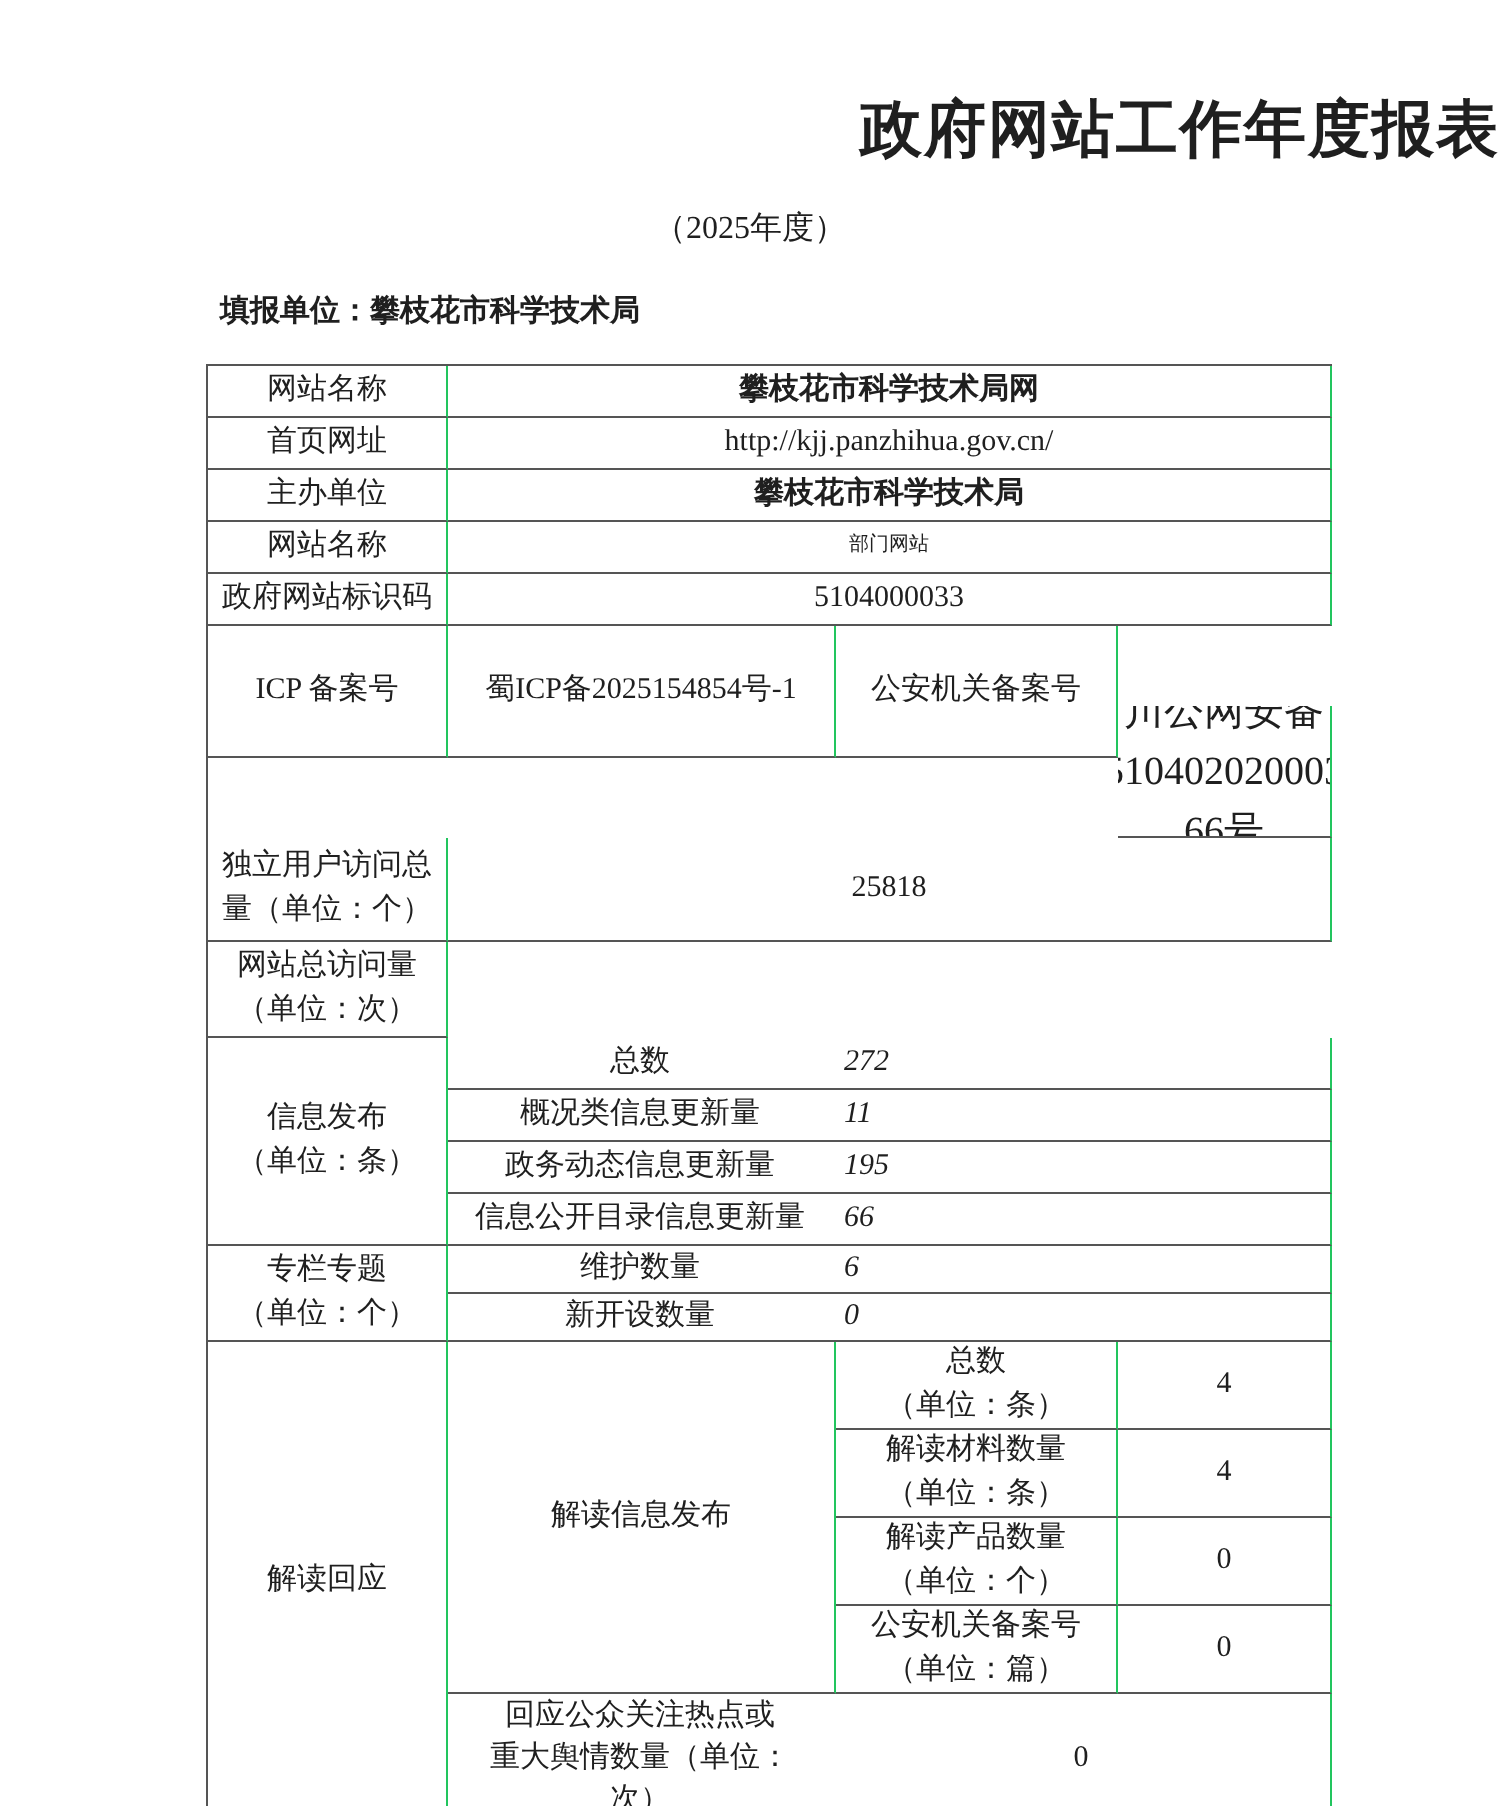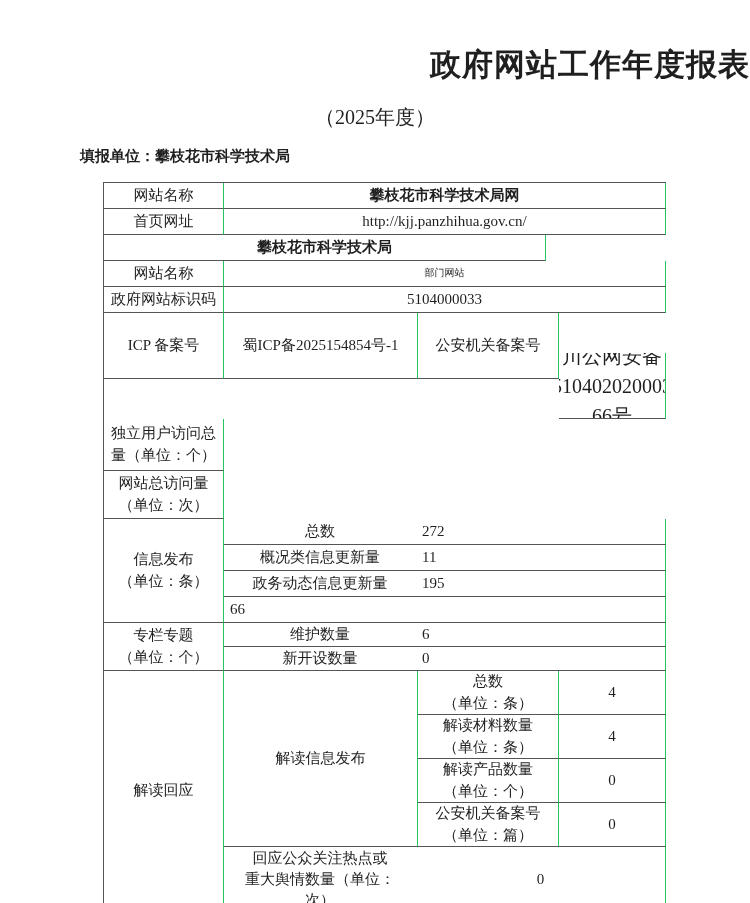--- a/index.html
+++ b/index.html
@@ -7,24 +7,24 @@
     width:750px;height:903px;overflow:hidden;position:relative;
     background:#ffffff;color:#1f1f1f;
     font-family:"Liberation Serif","DejaVu Serif",serif;
   }
   .page-title{
     position:absolute;left:0;top:44px;width:750px;text-align:right;
     font-size:31px;font-weight:700;letter-spacing:1px;
   }
   .page-subtitle{
     position:absolute;left:0;top:104px;width:750px;text-align:center;
-    font-size:20px;font-weight:400;
+    font-size:16px;font-weight:400;
   }
   .unit-line{
-    position:absolute;left:80px;top:147px;
+    position:absolute;left:110px;top:147px;
     font-size:15px;font-weight:700;line-height:1.2;
   }
   
   .t{
     position:absolute;left:103px;top:182px;width:562px;
     border-top:1px solid #555;border-left:1px solid #555;
     font-size:15px;
   }
   .tr{display:flex;}
   .col{display:flex;flex-direction:column;}
@@ -38,21 +38,21 @@
   .w1{width:120px}.w2{width:194px}.w3{width:141px}.w4{width:107px}
   .wrest{width:442px}
   .h26{height:26px}.h24{height:24px}.h44{height:44px}
   .pre{white-space:pre-line;}
   .bold{font-weight:700;}
   .small{font-size:10px;}
   .police{font-size:20px;line-height:1.5;margin-top:40px;}
   
   .split{justify-content:flex-start;}
   .lbl-area{width:192px;flex:none;text-align:center;display:inline-block;}
-  .val-left{padding-left:6px;text-align:right;}
+  .val-left{padding-left:6px;text-align:right;font-style:italic;}
   
   .val-center{flex:1;text-align:center;}
   .resp{line-height:1.4;}
 </style>
 </head>
 <body>
 
 <div class="page-title">政府网站工作年度报表</div>
 <div class="page-subtitle">（2025年度）</div>
 <div class="unit-line">填报单位：攀枝花市科学技术局</div>
@@ -61,20 +61,21 @@
 
   <div class="tr">
     <div class="c w1 h26">网站名称</div>
     <div class="c wrest h26 bold">攀枝花市科学技术局网</div>
   </div>
   <div class="tr">
     <div class="c w1 h26">首页网址</div>
     <div class="c wrest h26">http://kjj.panzhihua.gov.cn/</div>
   </div>
   <div class="tr">
+    <div class="c w1 h26">主办单位</div>
     <div class="c wrest h26 bold">攀枝花市科学技术局</div>
   </div>
   <div class="tr">
     <div class="c w1 h26">网站名称</div>
     <div class="c wrest h26 small">部门网站</div>
   </div>
   <div class="tr">
     <div class="c w1 h26">政府网站标识码</div>
     <div class="c wrest h26">5104000033</div>
   </div>
@@ -84,20 +85,21 @@
     <div class="c w2" style="height:66px">蜀ICP备2025154854号-1</div>
     <div class="c w3" style="height:66px">公安机关备案号</div>
     <div class="c w4 pre police" style="height:66px">川公网安备
 510402020003
 66号</div>
   </div>
 
   <div class="tr">
     <div class="c w1 pre" style="height:52px">独立用户访问总
 量（单位：个）</div>
+    <div class="c wrest" style="height:52px">25818</div>
   </div>
   <div class="tr">
     <div class="c w1 pre" style="height:48px">网站总访问量
 （单位：次）</div>
   </div>
 
   <div class="tr">
     <div class="c w1 pre" style="height:104px">信息发布
 （单位：条）</div>
     <div class="col" style="width:442px">
@@ -107,20 +109,21 @@
       </div>
       <div class="c wrest h26 split">
         <span class="lbl-area">概况类信息更新量</span>
         <span class="val-left">11</span>
       </div>
       <div class="c wrest h26 split">
         <span class="lbl-area">政务动态信息更新量</span>
         <span class="val-left">195</span>
       </div>
       <div class="c wrest h26 split">
+        <span class="lbl-area">信息公开目录信息更新量</span>
         <span class="val-left">66</span>
       </div>
     </div>
   </div>
 
   <div class="tr">
     <div class="c w1 pre" style="height:48px">专栏专题
 （单位：个）</div>
     <div class="col" style="width:442px">
       <div class="c wrest h24 split">

